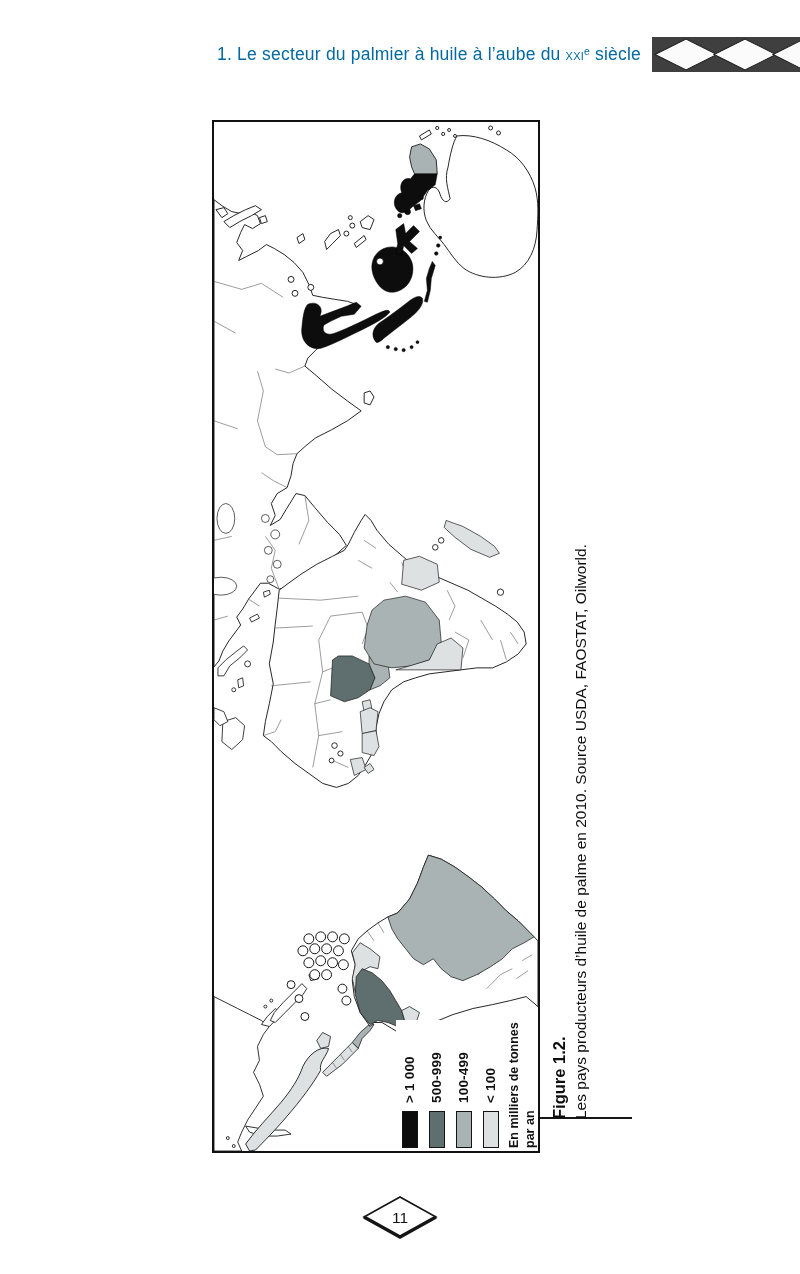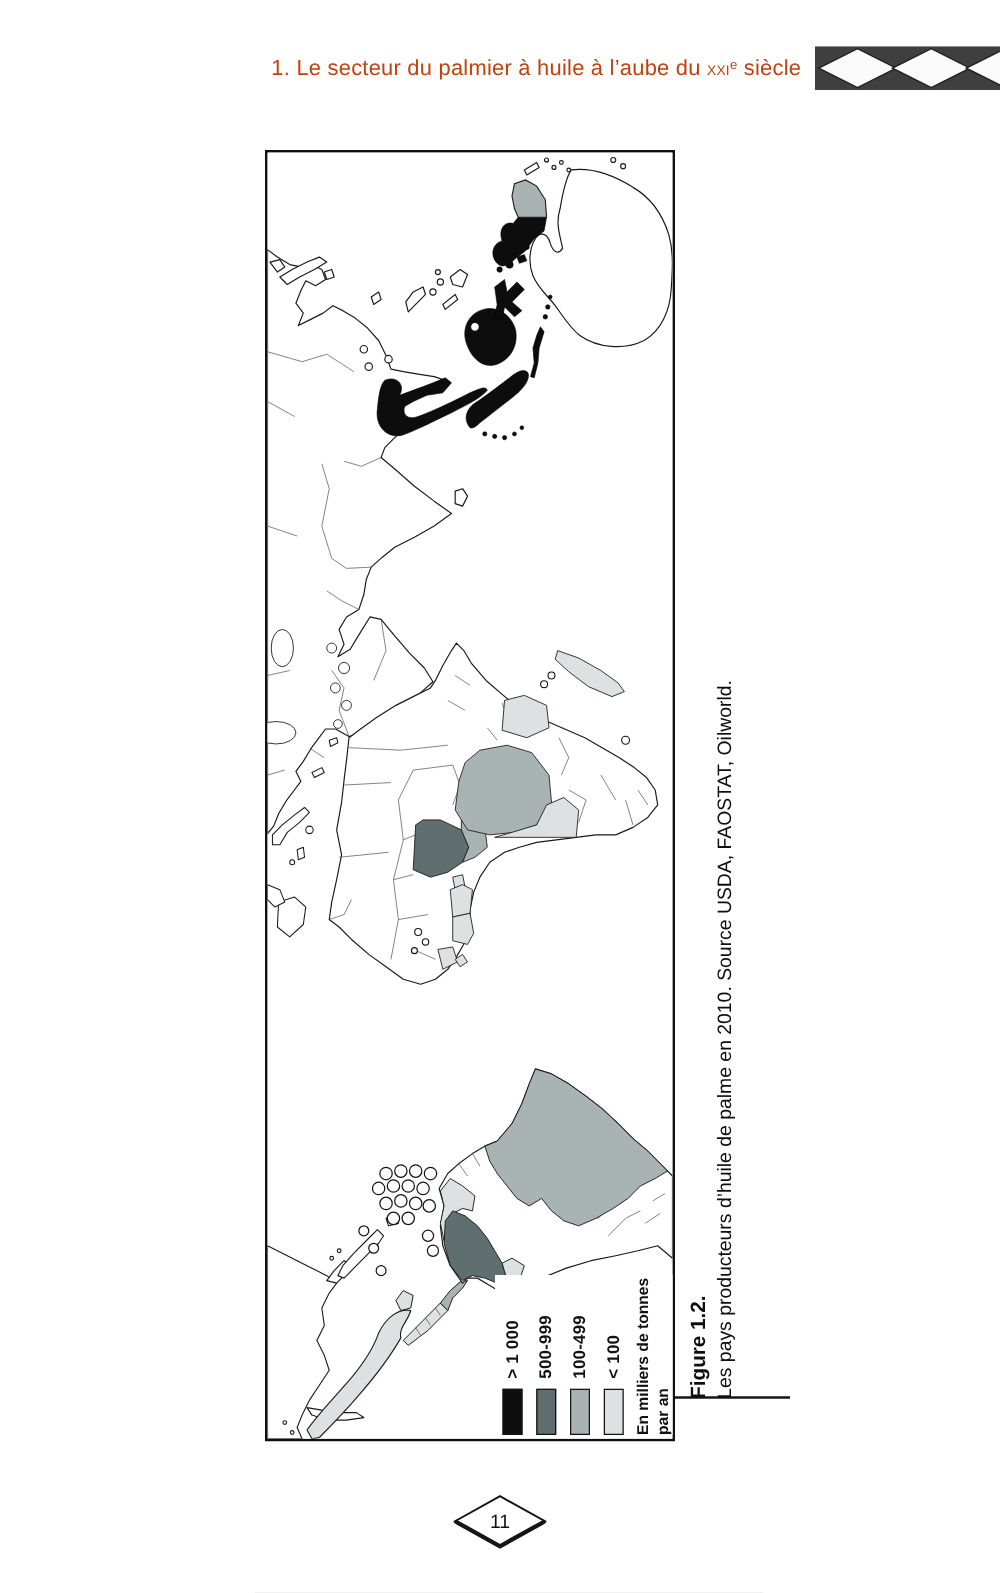--- a/index.html
+++ b/index.html
@@ -1,20 +1,20 @@
 <!DOCTYPE html>
 <html><head>
 <meta charset="utf-8">
 <style>
   html,body{margin:0;padding:0;background:#e8e8e8;}
   .page{position:relative;width:800px;height:1274px;background:#ffffff;overflow:hidden;
         font-family:"Liberation Sans",sans-serif;color:#222;}
   
   .header-title{position:absolute;left:0;top:44px;width:641px;text-align:right;
-    font-size:17.5px;letter-spacing:.2px;color:#c2410c;white-space:nowrap;}
+    font-size:17.5px;letter-spacing:.2px;color:#0369a1;white-space:nowrap;}
   .header-title .century{font-variant:small-caps;font-size:15px;}
   .header-title .century-sup{font-size:10.5px;position:relative;top:-5px;}
   .decor-band{position:absolute;left:652px;top:37px;width:148px;height:35px;}
   
   .map-frame{position:absolute;left:212px;top:120px;width:328px;height:1033px;
     border:2.3px solid #101010;box-sizing:border-box;background:#fff;}
   .map-frame svg.world{width:100%;height:100%;display:block;}
   
   .legend-outer{position:absolute;left:182px;top:898px;width:142px;height:128px;}
   .legend-inner{width:128px;height:142px;transform:translateY(128px) rotate(-90deg);

